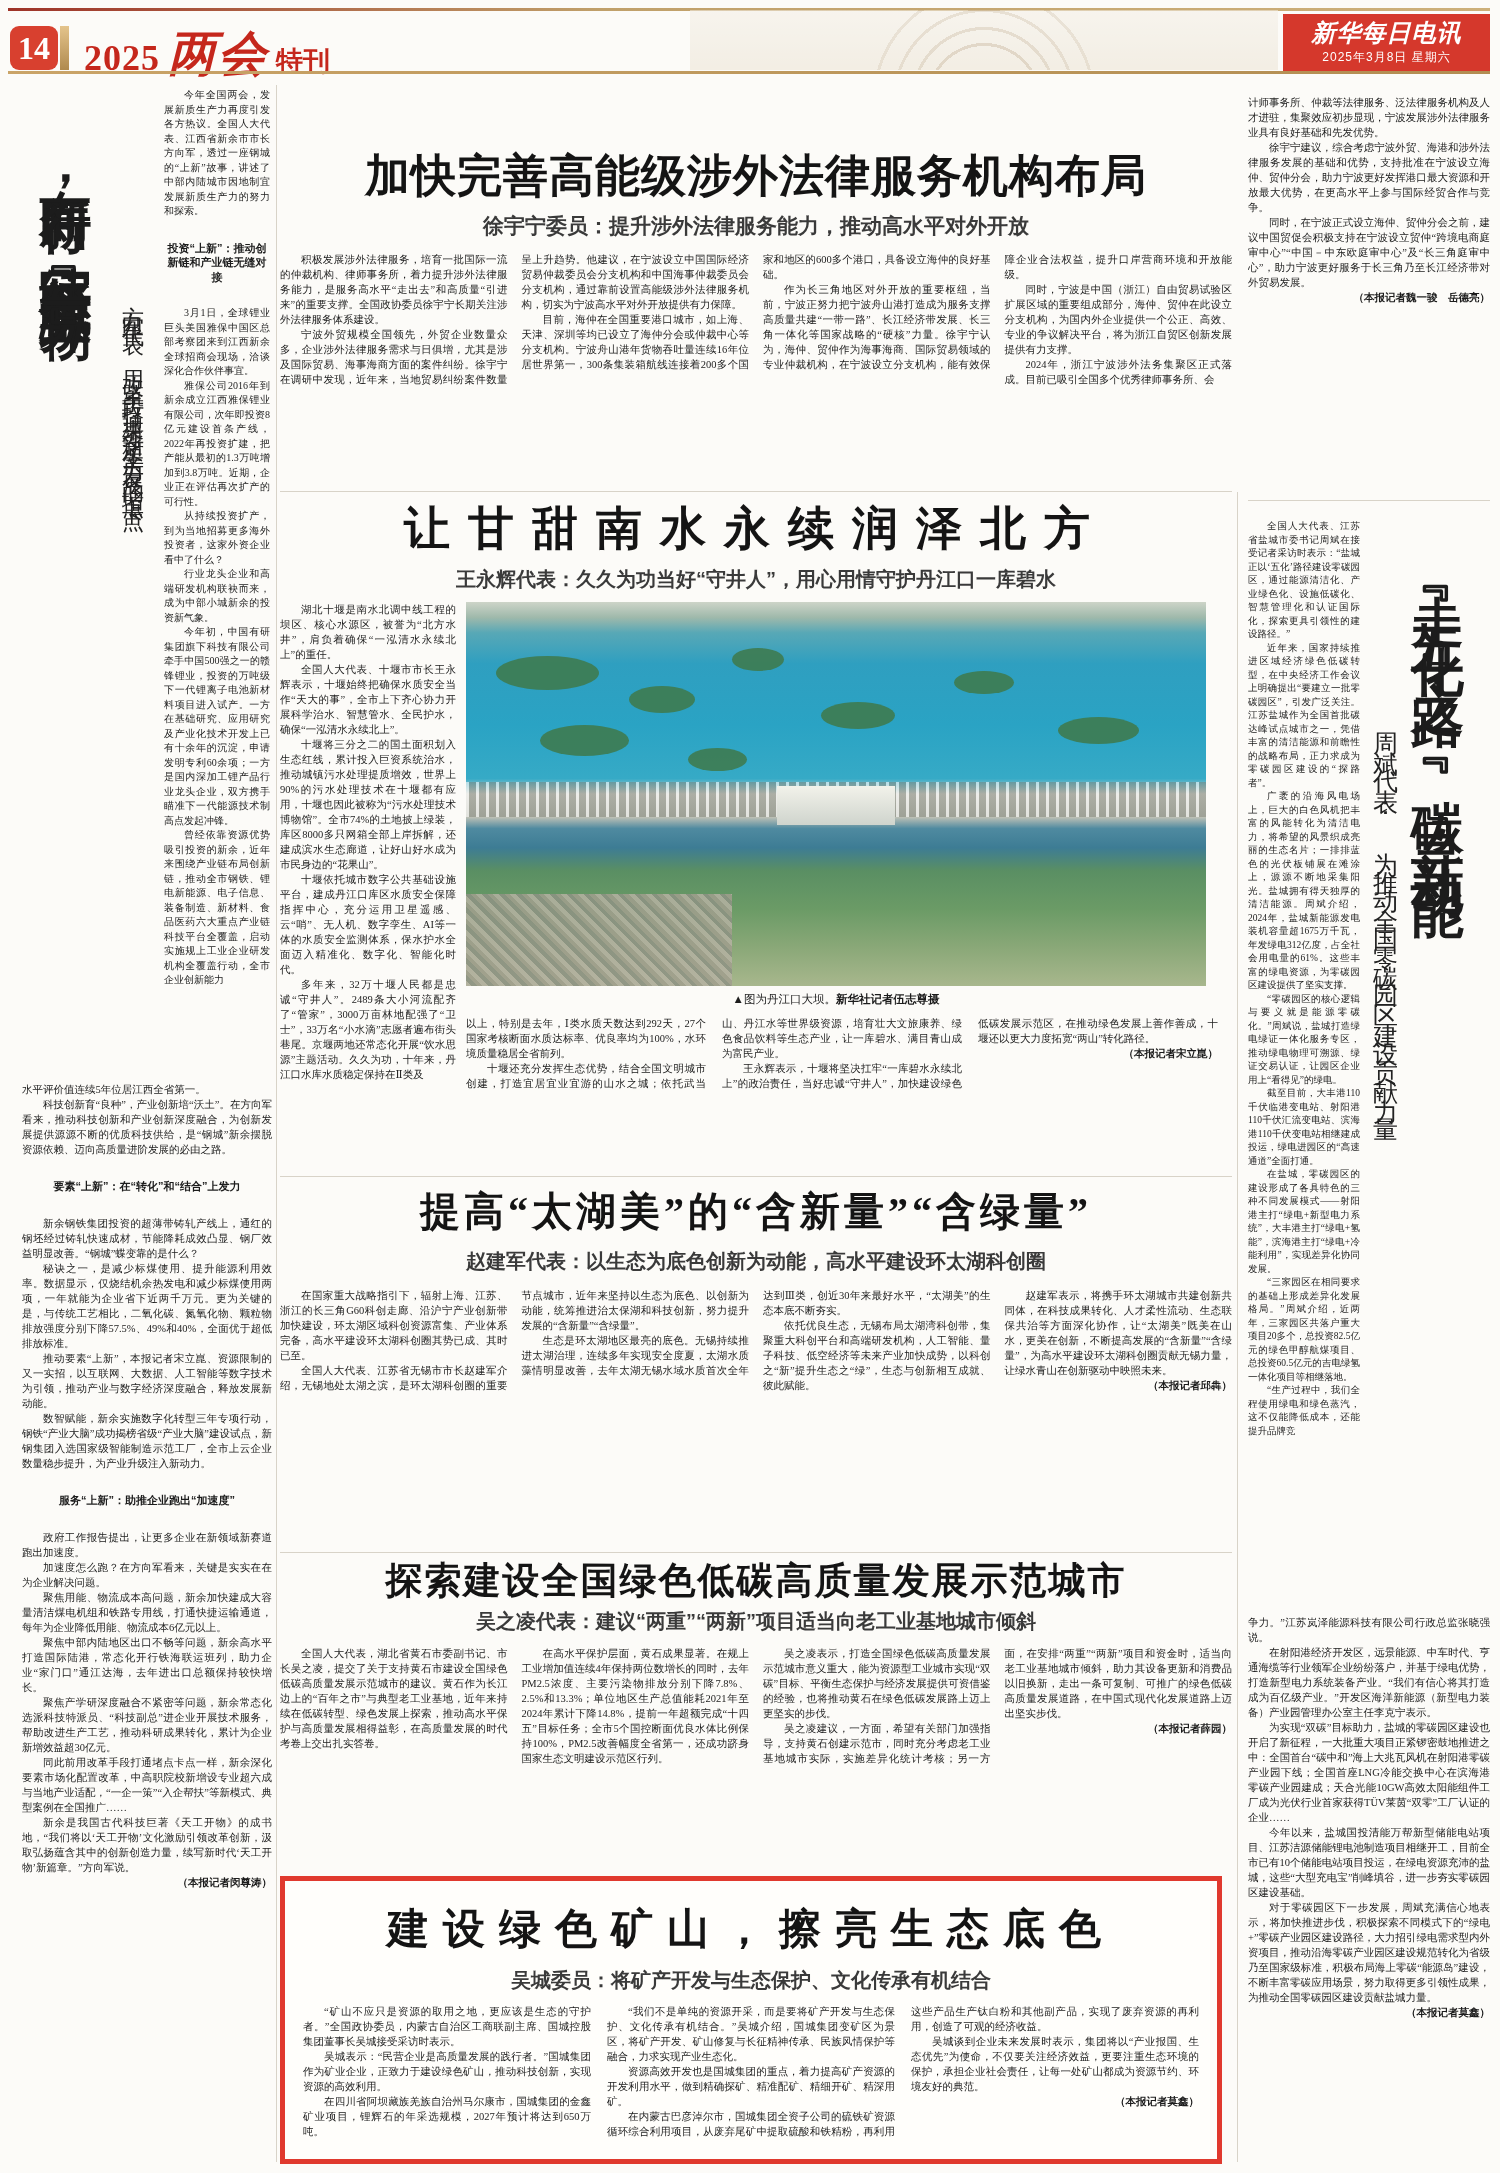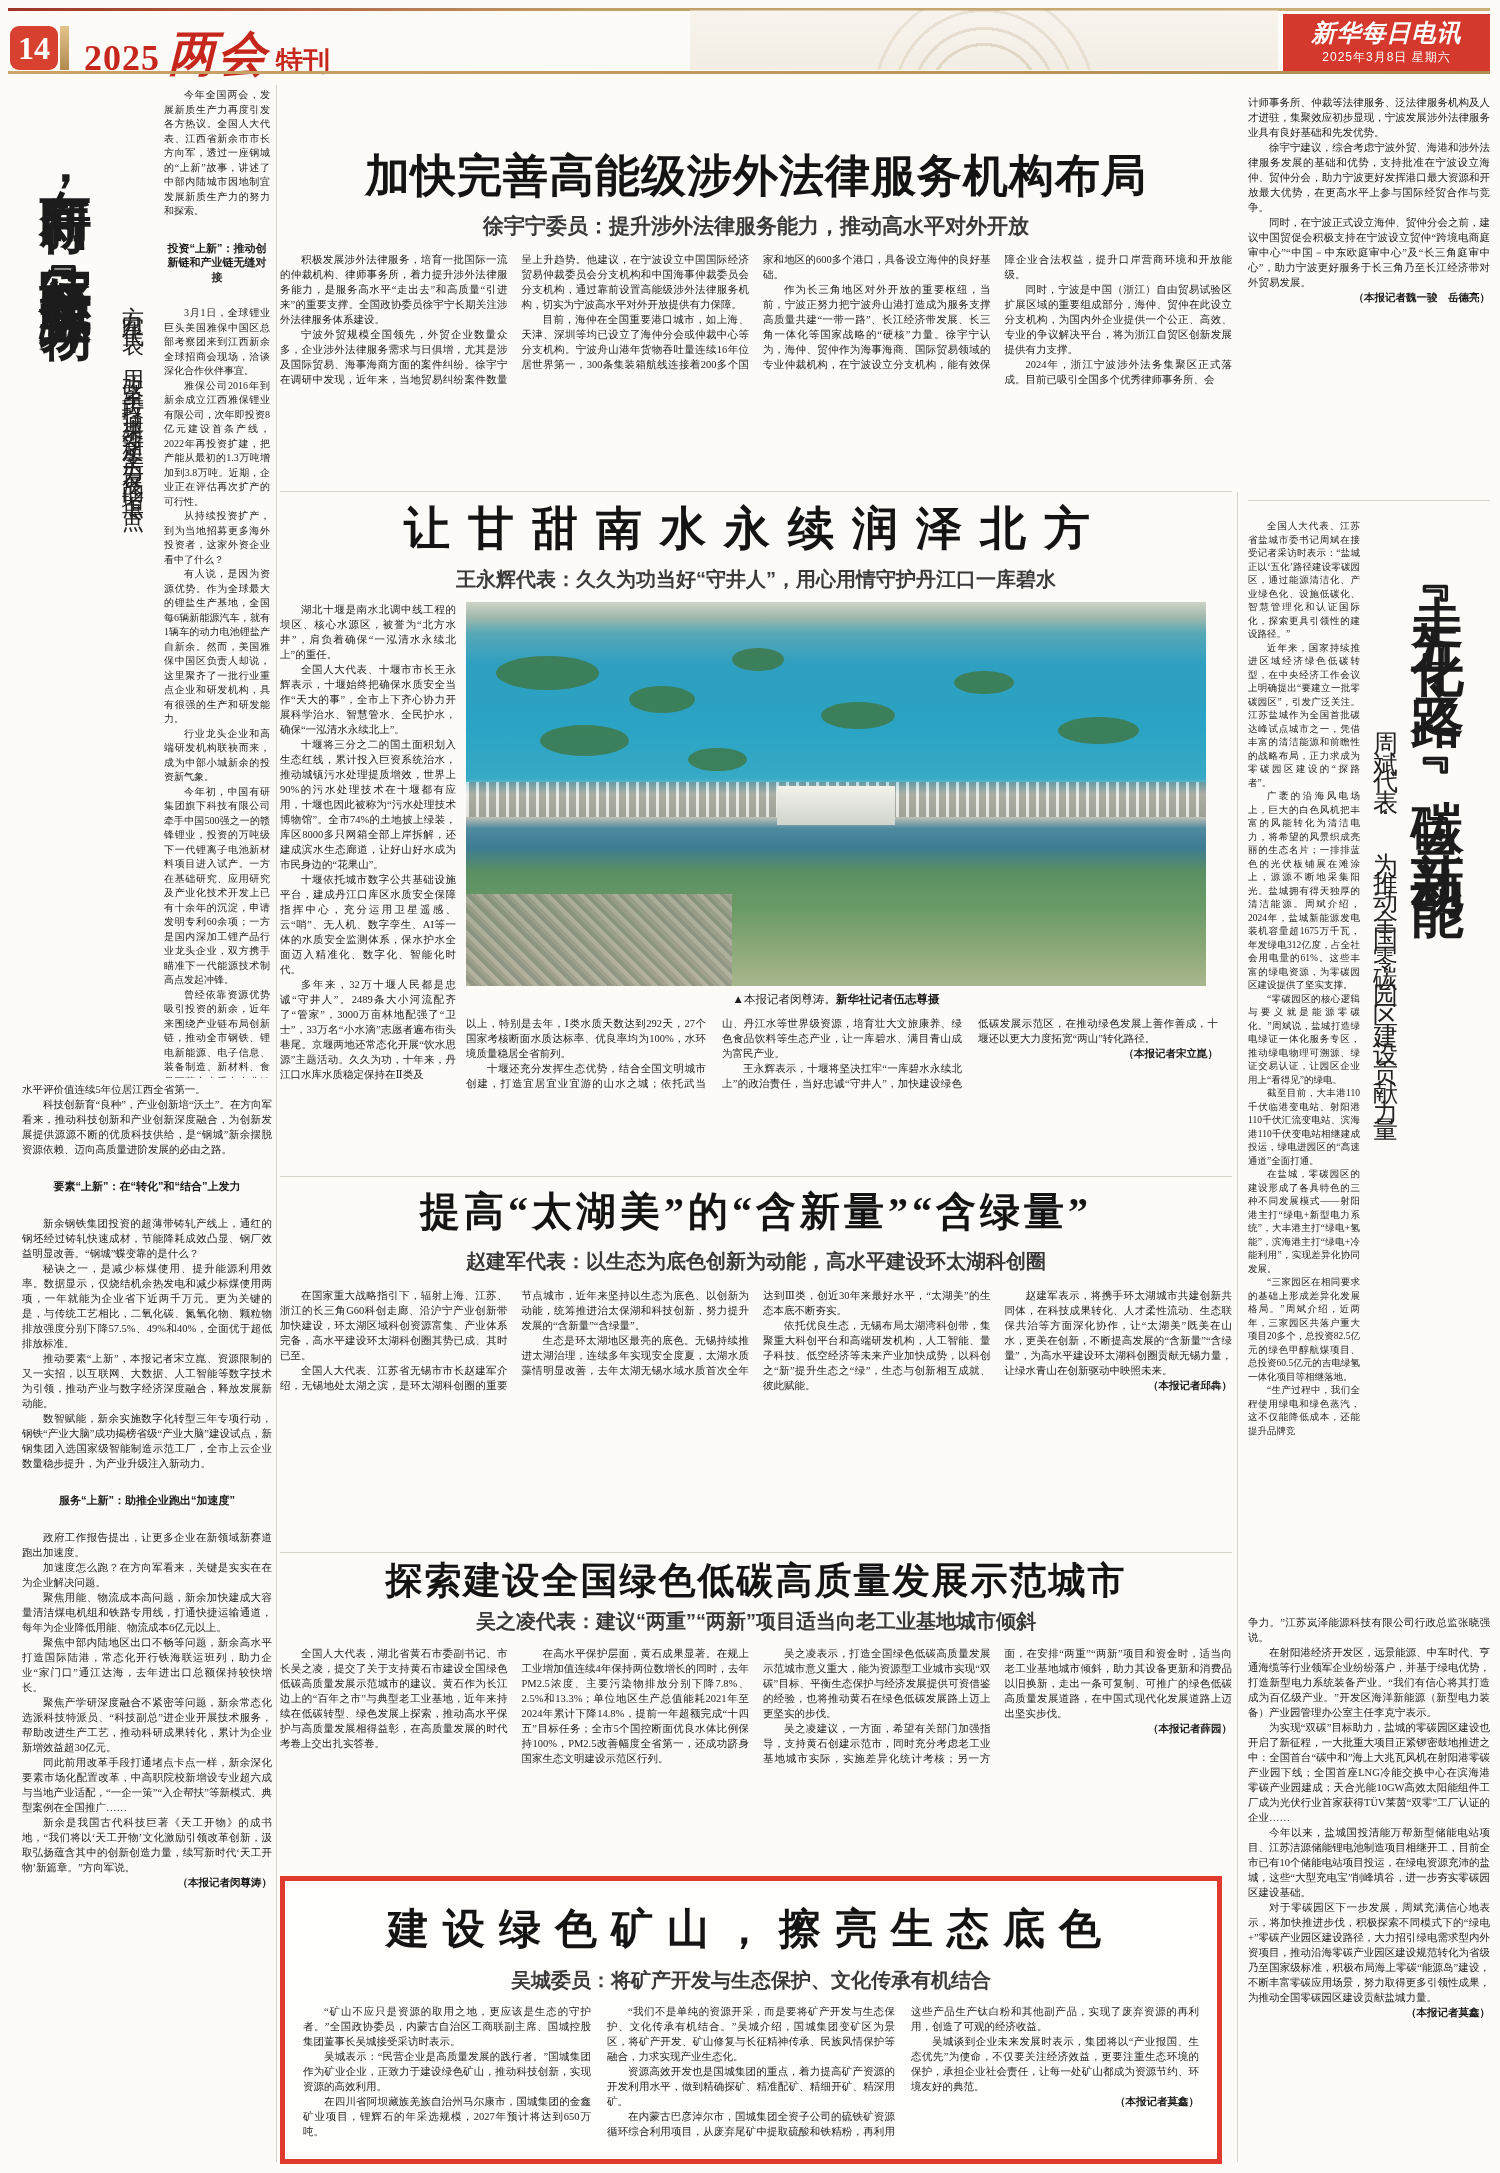--- a/index.html
+++ b/index.html
@@ -109,21 +109,20 @@
   <div class="abs hline" style="left:1248px;top:500px;width:242px;"></div>
 
   <div class="abs la-vhead vtext">向新而行，续写新时代『天工开物』</div>
   <div class="abs la-vsub vtext">方向军代表：用改革手段打通束缚新质生产力发展的堵点卡点</div>
   <div class="abs la-narrow body-txt">
       <p>今年全国两会，发展新质生产力再度引发各方热议。全国人大代表、江西省新余市市长方向军，透过一座钢城的“上新”故事，讲述了中部内陆城市因地制宜发展新质生产力的努力和探索。</p>
       <div class="sec-head">投资“上新”：推动创新链和产业链无缝对接</div>
       <p>3月1日，全球锂业巨头美国雅保中国区总部考察团来到江西新余全球招商会现场，洽谈深化合作伙伴事宜。</p>
       <p>雅保公司2016年到新余成立江西雅保锂业有限公司，次年即投资8亿元建设首条产线，2022年再投资扩建，把产能从最初的1.3万吨增加到3.8万吨。近期，企业正在评估再次扩产的可行性。</p>
       <p>从持续投资扩产，到为当地招募更多海外投资者，这家外资企业看中了什么？</p>
-      <p>有人说，是因为资源优势。作为全球最大的锂盐生产基地，全国每6辆新能源汽车，就有1辆车的动力电池锂盐产自新余。然而，美国雅保中国区负责人却说，这里聚齐了一批行业重点企业和研发机构，具有很强的生产和研发能力。</p>
       <p>行业龙头企业和高端研发机构联袂而来，成为中部小城新余的投资新气象。</p>
       <p>今年初，中国有研集团旗下科技有限公司牵手中国500强之一的赣锋锂业，投资的万吨级下一代锂离子电池新材料项目进入试产。一方在基础研究、应用研究及产业化技术开发上已有十余年的沉淀，申请发明专利60余项；一方是国内深加工锂产品行业龙头企业，双方携手瞄准下一代能源技术制高点发起冲锋。</p>
       <p>曾经依靠资源优势吸引投资的新余，近年来围绕产业链布局创新链，推动全市钢铁、锂电新能源、电子信息、装备制造、新材料、食品医药六大重点产业链科技平台全覆盖，启动实施规上工业企业研发机构全覆盖行动，全市企业创新能力</p>
     </div>
   <div class="abs la-wide body-txt">
       <p class="cont">水平评价值连续5年位居江西全省第一。</p>
       <p>科技创新育“良种”，产业创新培“沃土”。在方向军看来，推动科技创新和产业创新深度融合，为创新发展提供源源不断的优质科技供给，是“钢城”新余摆脱资源依赖、迈向高质量进阶发展的必由之路。</p>
       <div class="sec-head">要素“上新”：在“转化”和“结合”上发力</div>
       <p>新余钢铁集团投资的超薄带铸轧产线上，通红的钢坯经过铸轧快速成材，节能降耗成效凸显、钢厂效益明显改善。“钢城”蝶变靠的是什么？</p>
       <p>秘诀之一，是减少标煤使用、提升能源利用效率。数据显示，仅烧结机余热发电和减少标煤使用两项，一年就能为企业省下近两千万元。更为关键的是，与传统工艺相比，二氧化碳、氮氧化物、颗粒物排放强度分别下降57.5%、49%和40%，全面优于超低排放标准。</p>
@@ -173,21 +172,21 @@
     <div class="isl" style="left:36%;top:12%;width:7%;height:6%;"></div>
     <div class="isl" style="left:48%;top:26%;width:10%;height:7%;"></div>
     <div class="isl" style="left:66%;top:18%;width:8%;height:6%;"></div>
     <div class="isl" style="left:80%;top:30%;width:11%;height:7%;"></div>
     <div class="isl" style="left:30%;top:38%;width:8%;height:6%;"></div>
     <div class="dam-ribs"></div>
     <div class="spill"></div>
     <div class="town"></div>
   </div>
   <div class="abs wa-caption">
-    <span>▲本报记者闵尊涛。</span><b>新华社记者伍志尊摄</b>
+    <span>▲图为丹江口大坝。</span><b>新华社记者伍志尊摄</b>
   </div>
   <div class="abs wa-bottom body-txt cols3">
       <p class="cont">以上，特别是去年，Ⅰ类水质天数达到292天，27个国家考核断面水质达标率、优良率均为100%，水环境质量稳居全省前列。</p>
       <p>十堰还充分发挥生态优势，结合全国文明城市创建，打造宜居宜业宜游的山水之城；依托武当山、丹江水等世界级资源，培育壮大文旅康养、绿色食品饮料等生态产业，让一库碧水、满目青山成为富民产业。</p>
       <p>王永辉表示，十堰将坚决扛牢“一库碧水永续北上”的政治责任，当好忠诚“守井人”，加快建设绿色低碳发展示范区，在推动绿色发展上善作善成，十堰还以更大力度拓宽“两山”转化路径。</p>
       <p class="credit">（本报记者宋立崑）</p>
     </div>
 
   <div class="abs th-headline headline">提高“太湖美”的“含新量”“含绿量”</div>
   <div class="abs th-subhead byline">赵建军代表：以生态为底色创新为动能，高水平建设环太湖科创圈</div>

